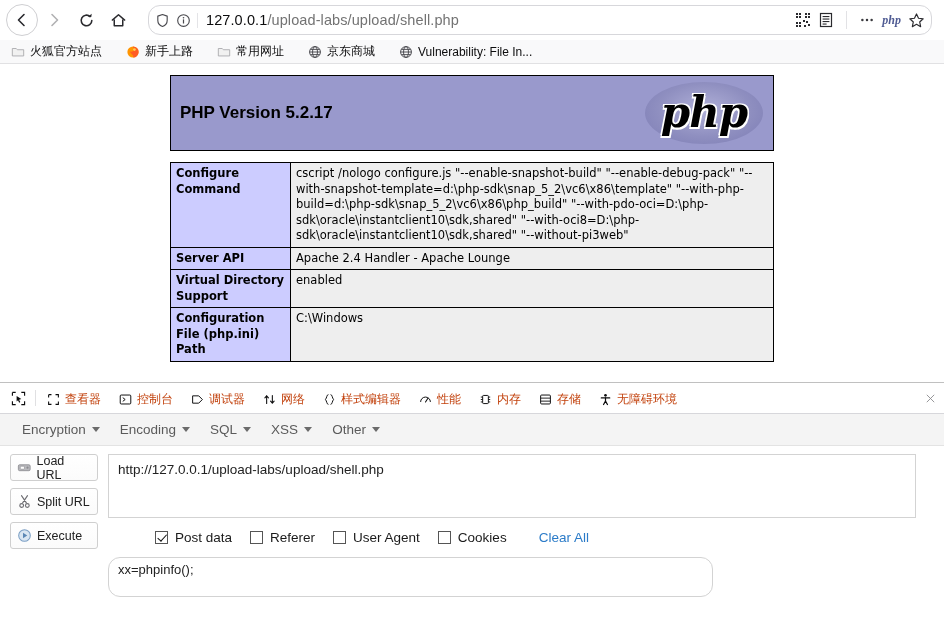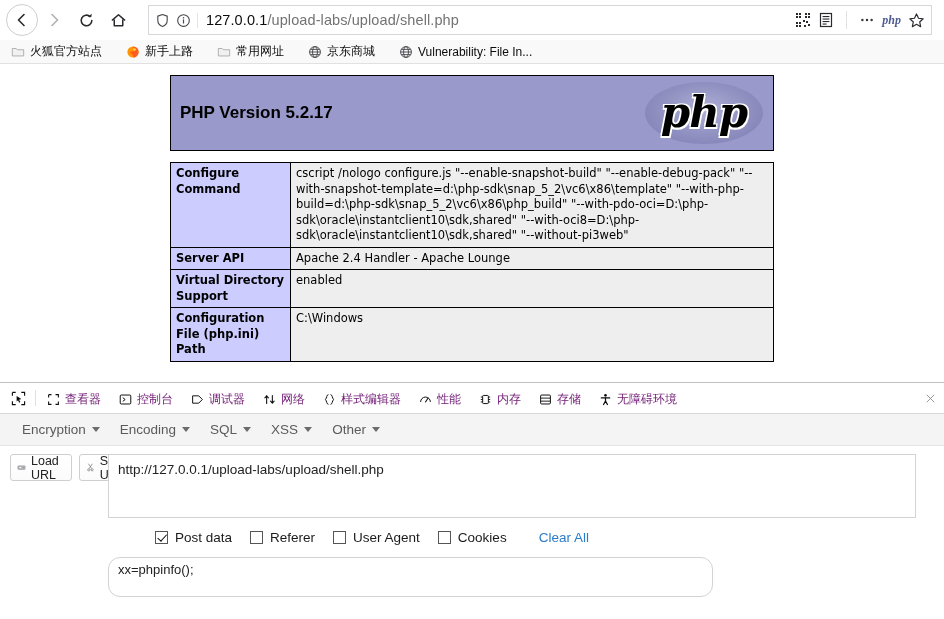--- a/index.html
+++ b/index.html
@@ -33,21 +33,21 @@
   .nav-btn.disabled { color: #b1b1b3; }
 
   .urlbar-wrap {
     flex: 1 1 auto;
     display: flex;
     align-items: center;
     height: 30px;
     margin: 0 6px 0 14px;
     border: 1px solid #d7d7db;
     background: #fff;
-    border-radius: 0;
+    border-radius: 12px;
     padding: 0 4px 0 6px;
     min-width: 0;
   }
   .urlbar-ident {
     display:flex; align-items:center; gap:6px;
     padding-right:6px;
     border-right: 1px solid #e4e4e7;
     margin-right: 8px;
   }
   .url-text {
@@ -180,21 +180,21 @@
   .dt-picker {
     display: flex; align-items: center; justify-content:center;
     width: 30px;
     color: #0b0b0b;
   }
   .dt-divider { width:1px; background:#e0e0e2; margin:7px 2px; }
   .dt-tab {
     display: flex; align-items: center; gap: 5px;
     padding: 0 9px;
     font-size: 12px;
-    color: #701a75;
+    color: #c2410c;
     white-space: nowrap;
     border-top: 2px solid transparent;
   }
   .dt-tab.active {
     color: #0a84ff;
     border-top-color: #0a84ff;
   }
   .dt-tab .ti { display:flex; align-items:center; }
   .dt-close { margin-left:auto; display:flex; align-items:center; padding-right:8px; color:#8a8a8d;}
 
@@ -215,21 +215,21 @@
     display:flex; align-items:center; gap:6px;
   }
   .caret {
     width:0;height:0;
     border-left:4px solid transparent;
     border-right:4px solid transparent;
     border-top:5px solid #6b6b6b;
   }
 
   .hb-body { padding: 8px 10px 0 10px; display:flex; gap: 10px; }
-  .hb-buttons { display:flex; flex-direction:row; gap: 7px; width: 88px; flex:0 0 auto; }
+  .hb-buttons { display:flex; flex-direction:column; gap: 7px; width: 88px; flex:0 0 auto; }
   .hb-btn {
     height: 27px;
     border: 1px solid #cfcfcf;
     border-radius: 3px;
     background: linear-gradient(#ffffff, #fbfbfb);
     display: flex; align-items: center; gap: 5px;
     padding: 0 6px;
     font-size: 12.5px;
     color: #222;
   }

